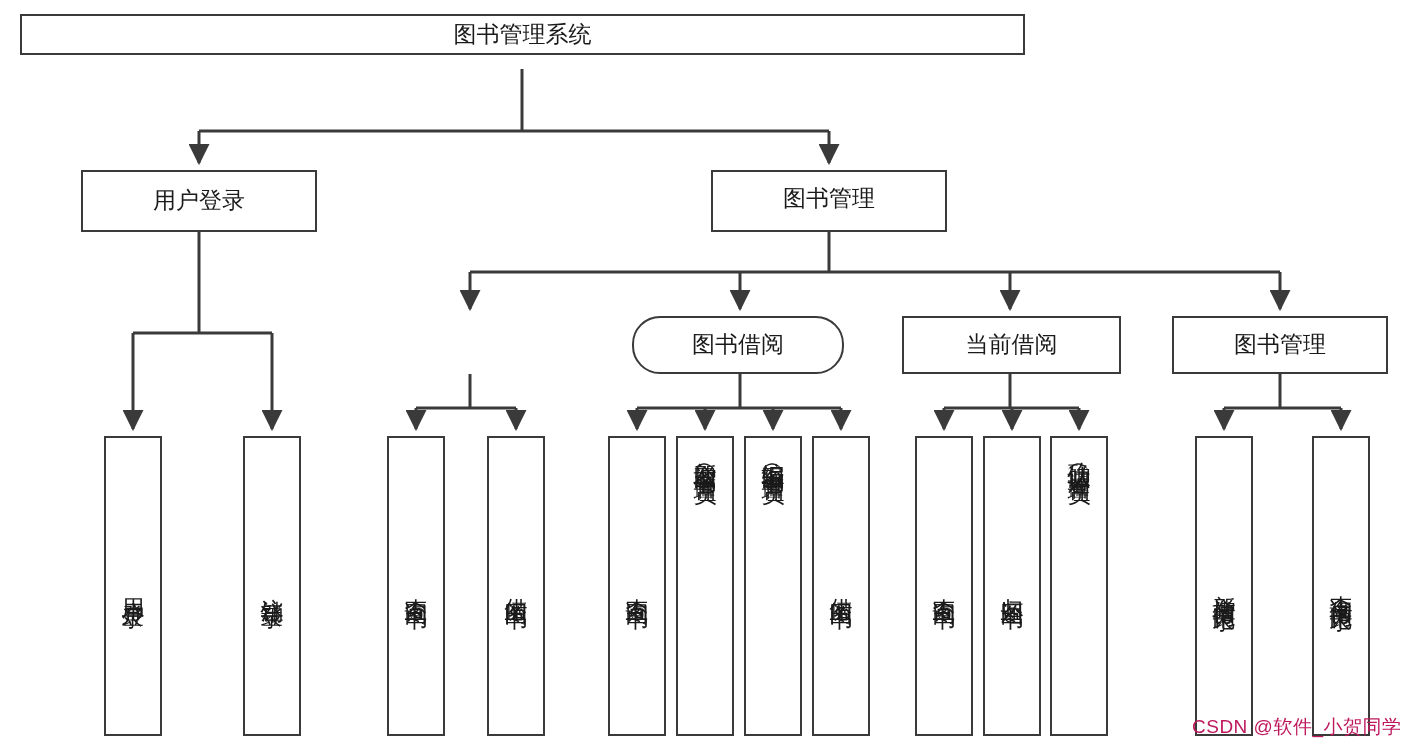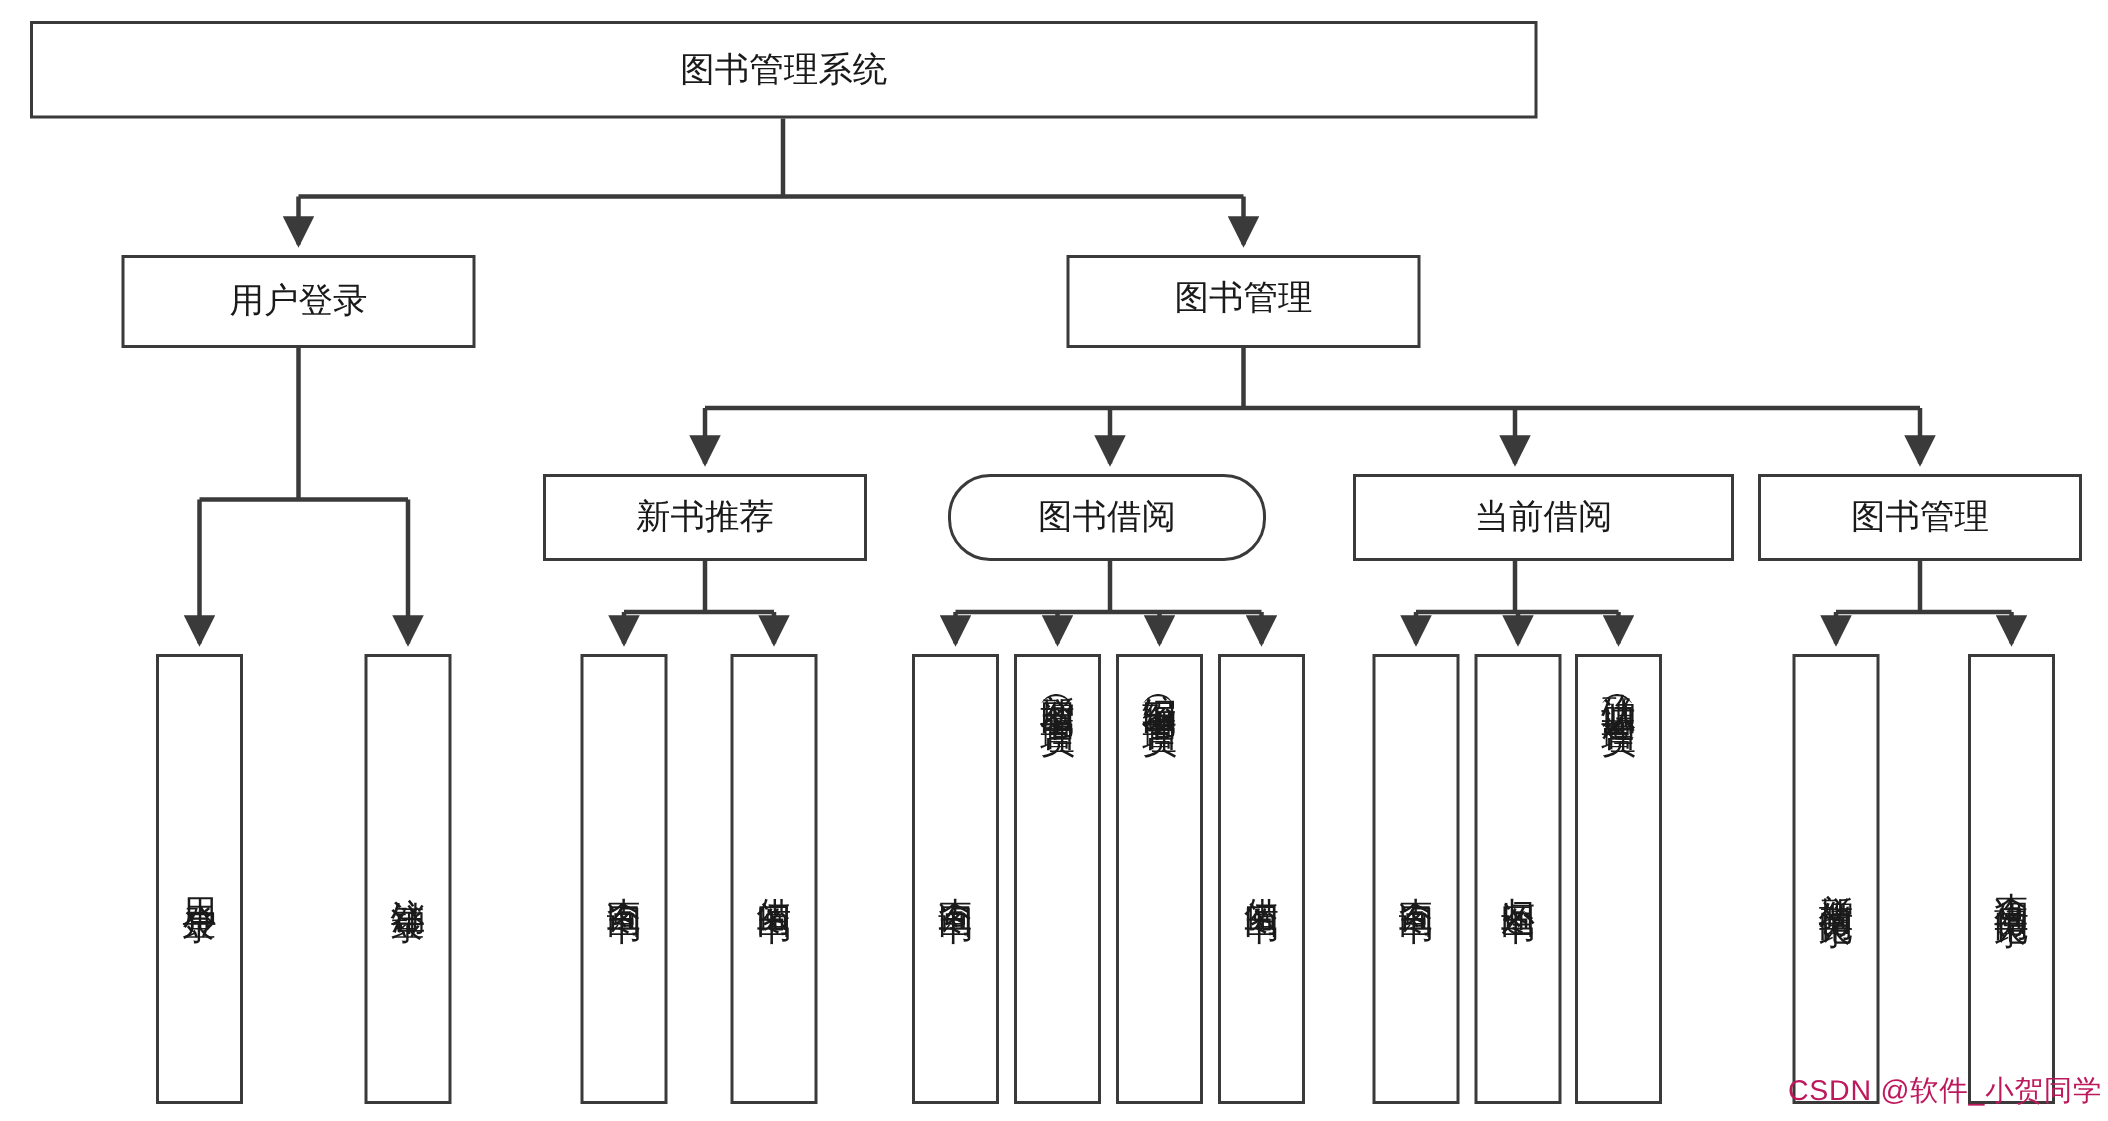--- a/index.html
+++ b/index.html
@@ -120,38 +120,35 @@
       <path d="M 1012 408 L 1012 429" marker-end="url(#arrow)"></path>
       <path d="M 1079 408 L 1079 429" marker-end="url(#arrow)"></path>
 
       <path d="M 1280 374 L 1280 408"></path>
       <path d="M 1224 408 L 1341 408"></path>
       <path d="M 1224 408 L 1224 429" marker-end="url(#arrow)"></path>
       <path d="M 1341 408 L 1341 429" marker-end="url(#arrow)"></path>
     </g>
   </svg>
 
-  <div class="node horiz" style="left:20px; top:14px; width:1005px; height:65px;">
+  <div class="node horiz" style="left:20px; top:14px; width:1005px; height:41px;">
     <span class="label">图书管理系统</span>
   </div>
 
   <div class="node horiz" style="left:81px; top:170px; width:236px; height:62px;">
     <span class="label">用户登录</span>
   </div>
   <div class="node horiz" style="left:711px; top:170px; width:236px; height:62px;font-family:Liberation Mono, monospace;">
     <span class="label">图书管理</span>
   </div>
 
-  <div class="node horiz" style="left:362px; top:316px; width:216px; height:58px;">
-    <span class="label">新书推荐</span>
-  </div>
   <div class="node horiz" style="left:632px; top:316px; width:212px; height:58px;border-radius:28px;">
     <span class="label">图书借阅</span>
   </div>
-  <div class="node horiz" style="left:902px; top:316px; width:254px; height:58px;font-family:Liberation Serif, serif;">
+  <div class="node horiz" style="left:902px; top:316px; width:219px; height:58px;font-family:Liberation Serif, serif;">
     <span class="label">当前借阅</span>
   </div>
   <div class="node horiz" style="left:1172px; top:316px; width:216px; height:58px;">
     <span class="label">图书管理</span>
   </div>
 
   <div class="node vert center" style="left:104px; top:436px; width:58px; height:300px;">
     <span class="label">用户登录</span>
   </div>
   <div class="node vert center" style="left:243px; top:436px; width:58px; height:300px;">

